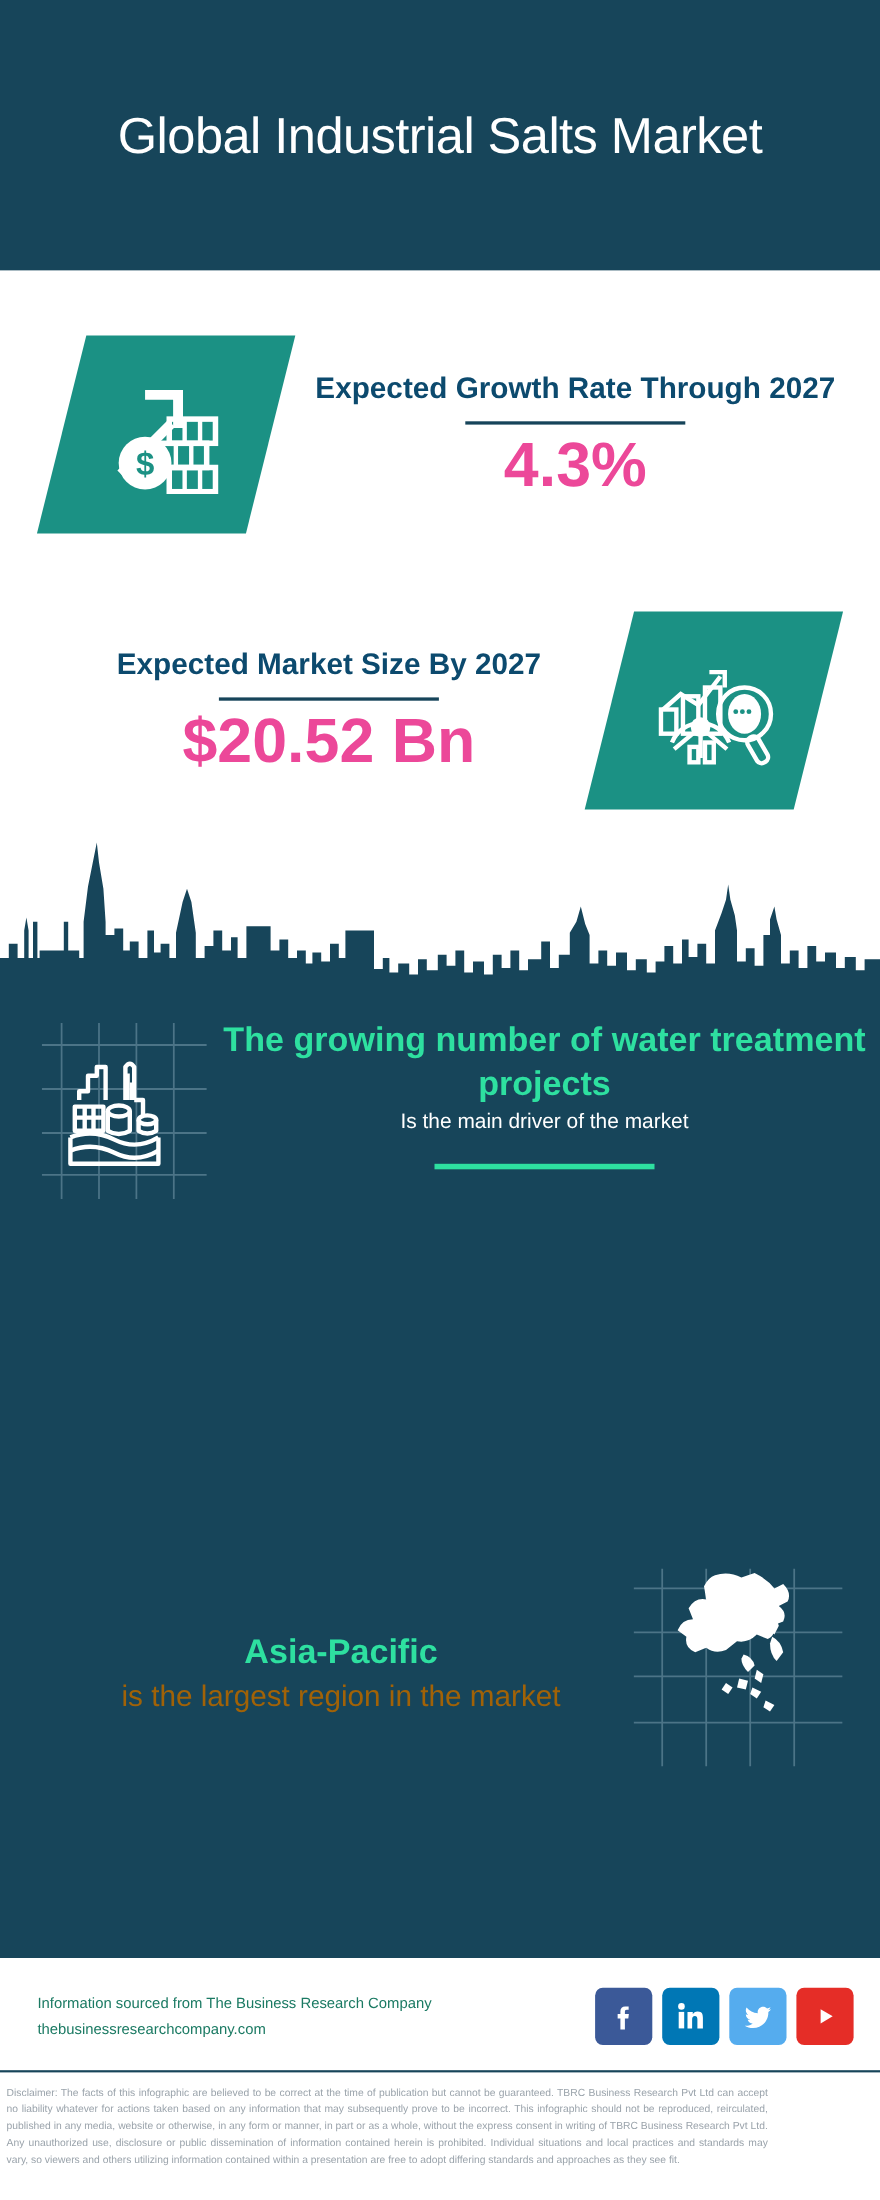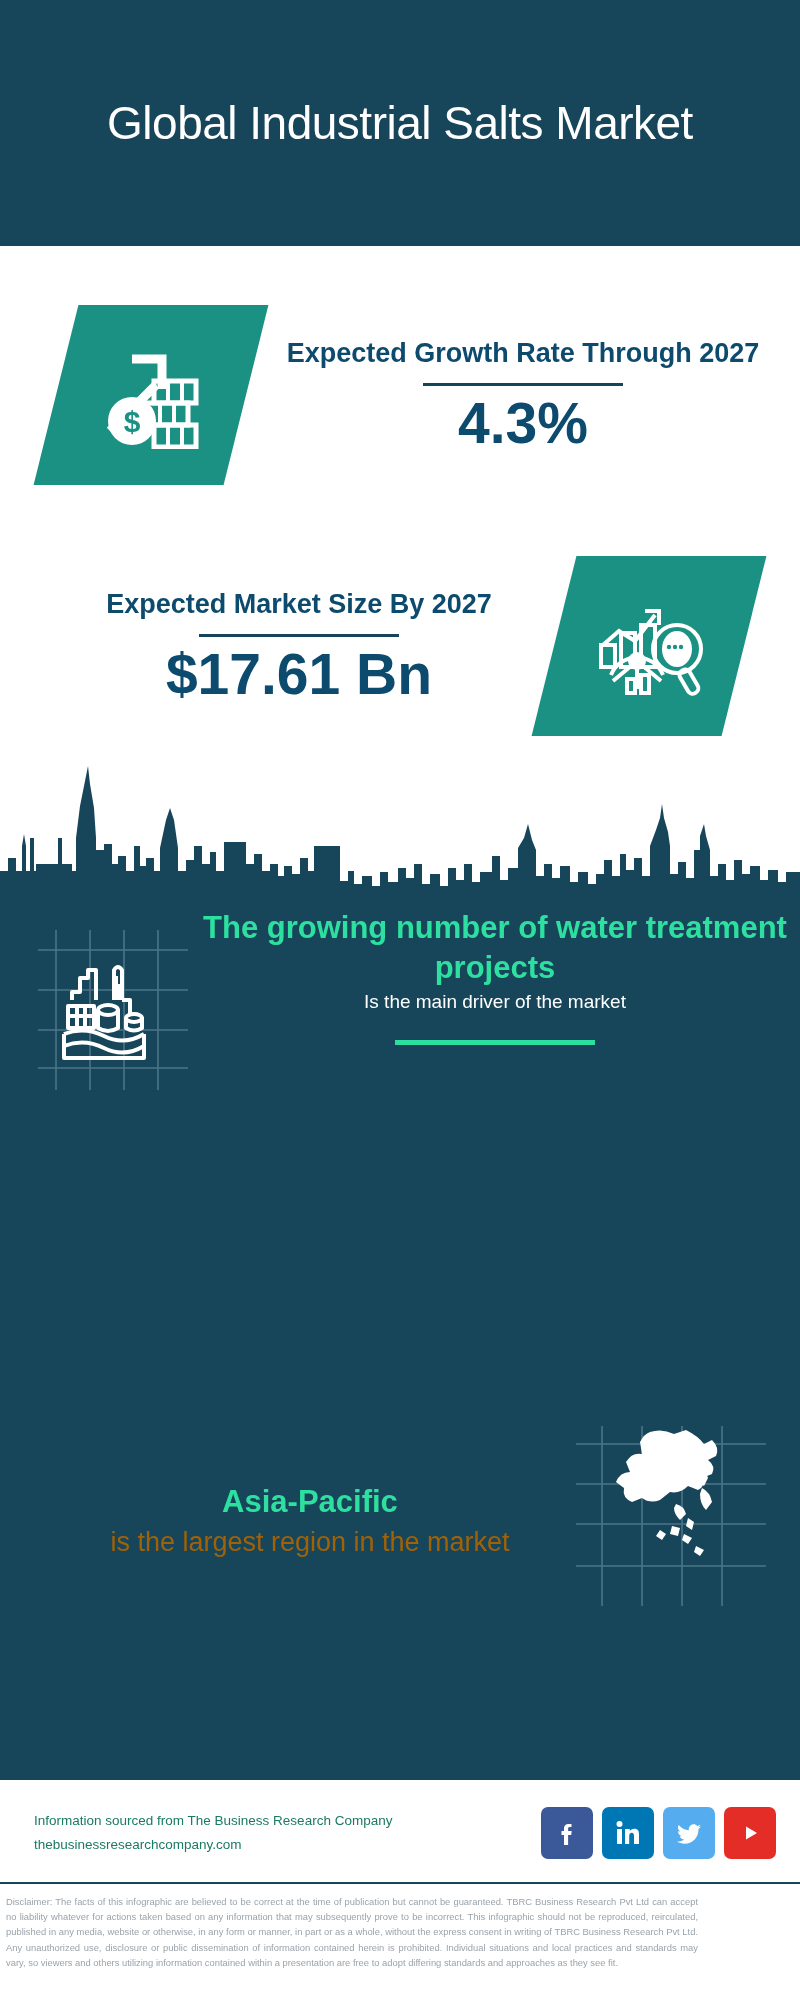--- a/index.html
+++ b/index.html
@@ -71,21 +71,21 @@
     font-weight: bold;
     line-height: 1.32;
   }
   .stat-rule {
     width: 200px;
     height: 3px;
     background: #16445a;
     margin: 12px auto 8px;
   }
   .stat-value {
-    color: #0c4a6e;
+    color: #ec4899;
     font-size: 57px;
     font-weight: bold;
     line-height: 1.05;
   }
 
   .growth .para { margin-left: 56px; }
   .size .para { margin-right: 56px; }
 
   
   .skyline {
@@ -115,21 +115,21 @@
     height: 400px;
     background: #17455a;
   }
 
   .driver {
     position: absolute;
     top: 908px;
     left: 0;
     width: 800px;
     display: flex;
-    align-items: flex-start;
+    align-items: center;
     padding: 0 4px;
   }
   .grid-icon {
     position: relative;
     width: 150px;
     height: 150px;
     flex: none;
     margin-left: 34px;
     margin-top: 22px;
   }
@@ -266,21 +266,21 @@
         <div class="stat-label">Expected Growth Rate Through 2027</div>
         <div class="stat-rule"></div>
         <div class="stat-value">4.3%</div>
       </div>
     </div>
 
     <div class="stat-row size">
       <div class="stat-text">
         <div class="stat-label">Expected Market Size By 2027</div>
         <div class="stat-rule"></div>
-        <div class="stat-value">$17.61 Bn</div>
+        <div class="stat-value">$20.52 Bn</div>
       </div>
       <div class="para">
         <div class="inner">
           <span>
             <svg width="112" height="110" viewBox="0 0 112 110" fill="none" stroke="#fff" stroke-width="4">
               <polyline points="10,56 26,42 42,52 62,26"></polyline>
               <polyline points="52,22 66,22 66,36"></polyline>
               <rect x="8" y="56" width="14" height="22"></rect>
               <rect x="28" y="44" width="14" height="34"></rect>
               <rect x="48" y="36" width="14" height="42"></rect>

